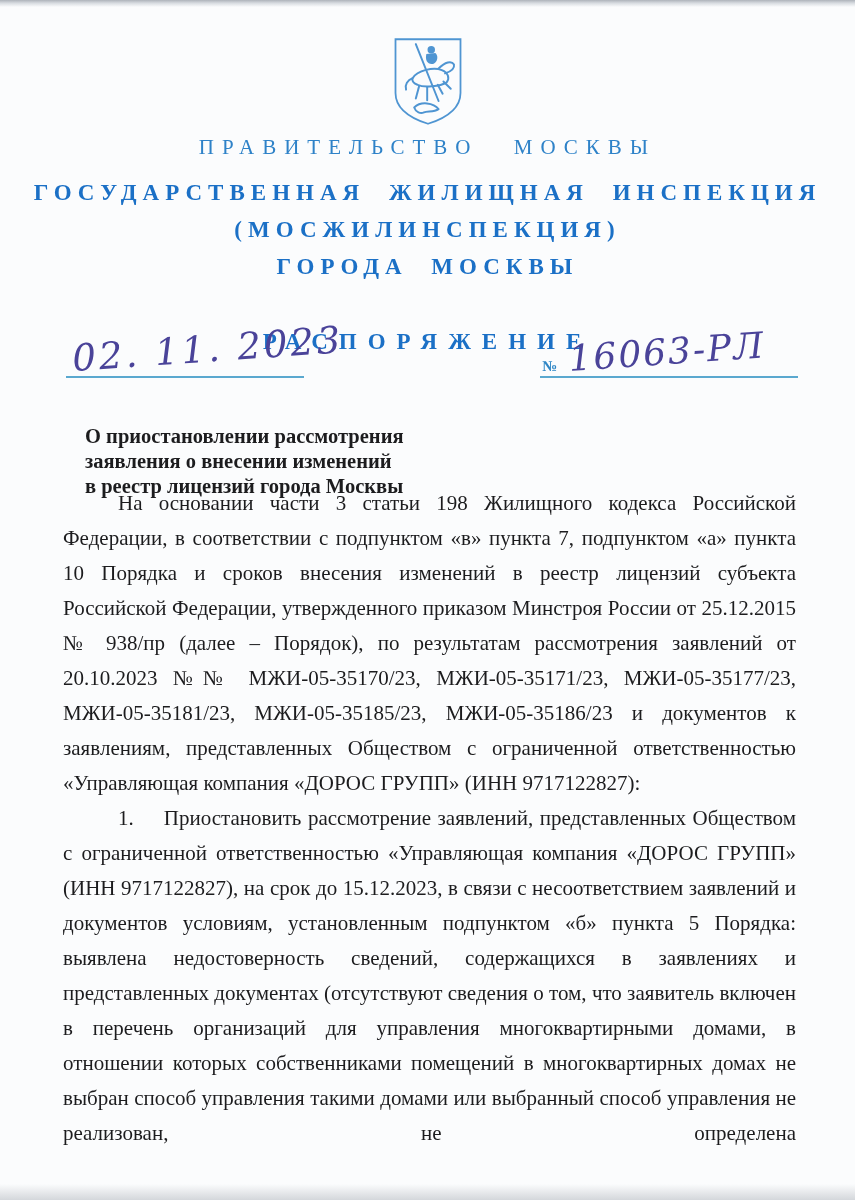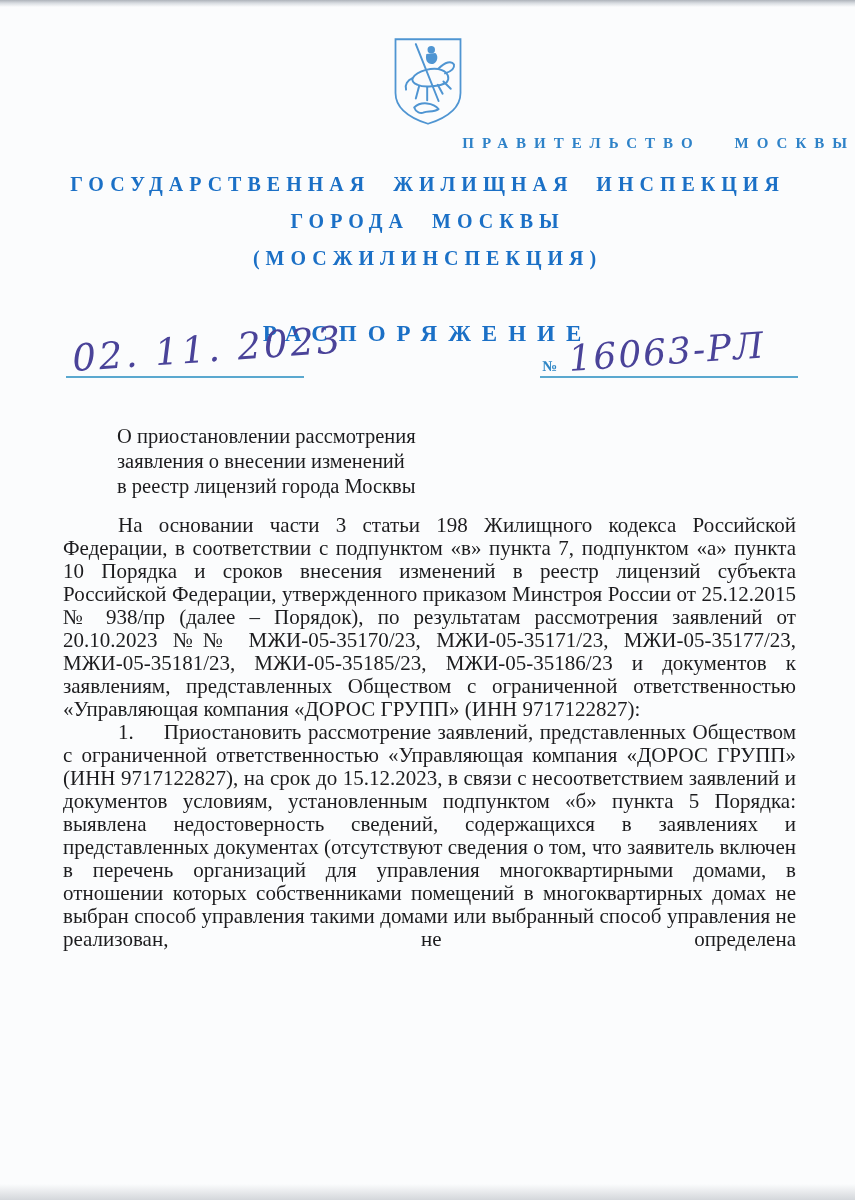--- a/index.html
+++ b/index.html
@@ -25,25 +25,25 @@
     background:linear-gradient(to bottom,#aeb3ba 0%,#d8dce1 45%,rgba(251,252,253,0) 100%);
   }
   .scan-edge-bottom{
     position:absolute;bottom:0;left:0;width:100%;height:16px;
     background:linear-gradient(to top,#d4d7db 0%,rgba(251,252,253,0) 100%);
   }
   
   .letterhead{position:absolute;top:36px;left:0;width:100%;text-align:center;}
   .coat-of-arms{display:block;margin:0 auto 8px auto;}
   .gov-line{
-    font-size:15px;font-weight:700;color:var(--accent-light);
-    letter-spacing:8px;word-spacing:22px;margin-top:2px;text-align:right;
+    font-size:21px;font-weight:400;color:var(--accent-light);
+    letter-spacing:8px;word-spacing:22px;margin-top:2px;
   }
   .org-lines{margin-top:14px;color:var(--accent);font-weight:700;}
-  .org-line{font-size:20px;letter-spacing:6px;word-spacing:12px;line-height:37px;}
+  .org-line{font-size:23px;letter-spacing:6px;word-spacing:12px;line-height:37px;}
   .doc-type{
     margin-top:44px;font-size:23px;font-weight:700;color:var(--accent);
     letter-spacing:11px;
   }
   
   .handwriting{
     font-family:"DejaVu Serif", serif;font-style:italic;color:var(--ink);
     white-space:nowrap;
   }
   .date-field{
@@ -62,27 +62,27 @@
     position:absolute;left:2px;bottom:1px;font-size:15px;font-weight:700;
     color:#2e86c5;font-style:normal;
   }
   .num-hw{
     position:absolute;left:30px;bottom:-3px;font-size:36px;letter-spacing:2px;
     transform:rotate(-4deg);transform-origin:left bottom;display:inline-block;
   }
   
   .subject{
     position:absolute;left:85px;top:424px;width:480px;
-    font-weight:400;font-size:20.5px;line-height:25px;color:var(--text);margin-left:32px;
+    font-weight:700;font-size:20.5px;line-height:25px;color:var(--text);
   }
   .subject span{display:block;}
   
   .body-text{
-    position:absolute;left:63px;top:514px;width:733px;
-    font-size:21px;line-height:23px;color:var(--text);
+    position:absolute;left:63px;top:486px;width:733px;
+    font-size:21px;line-height:35px;color:var(--text);
     text-align:justify;
   }
   .body-text p{margin:0;text-indent:55px;}
   .fill-last{text-align-last:justify;}
   .item-num{margin-right:30px;}
   b{font-weight:400;}
 </style>
 </head>
 <body>
 
@@ -104,22 +104,22 @@
         <path d="M28,88 C36,80 52,82 58,90 C52,94 44,92 40,94 C36,96 30,94 28,88 Z"></path>
       </g>
       <g fill="#4f95d2">
         <circle cx="49" cy="17" r="4.6"></circle>
         <path d="M43,22 C41,30 45,36 52,34 C57,32 58,24 54,21 Z"></path>
       </g>
     </svg>
     <div class="gov-line">ПРАВИТЕЛЬСТВО МОСКВЫ</div>
     <div class="org-lines">
       <div class="org-line">ГОСУДАРСТВЕННАЯ ЖИЛИЩНАЯ ИНСПЕКЦИЯ</div>
+      <div class="org-line">(МОСЖИЛИНСПЕКЦИЯ)</div>
       <div class="org-line">ГОРОДА МОСКВЫ</div>
-      <div class="org-line">(МОСЖИЛИНСПЕКЦИЯ)</div>
     </div>
     <div class="doc-type">РАСПОРЯЖЕНИЕ</div>
   </div>
 
   <div class="date-field">
     <span class="handwriting date-hw">02. 11. 2023</span>
   </div>
   <div class="number-field">
     <span class="no-sign">№</span>
     <span class="handwriting num-hw">16063-РЛ</span>

